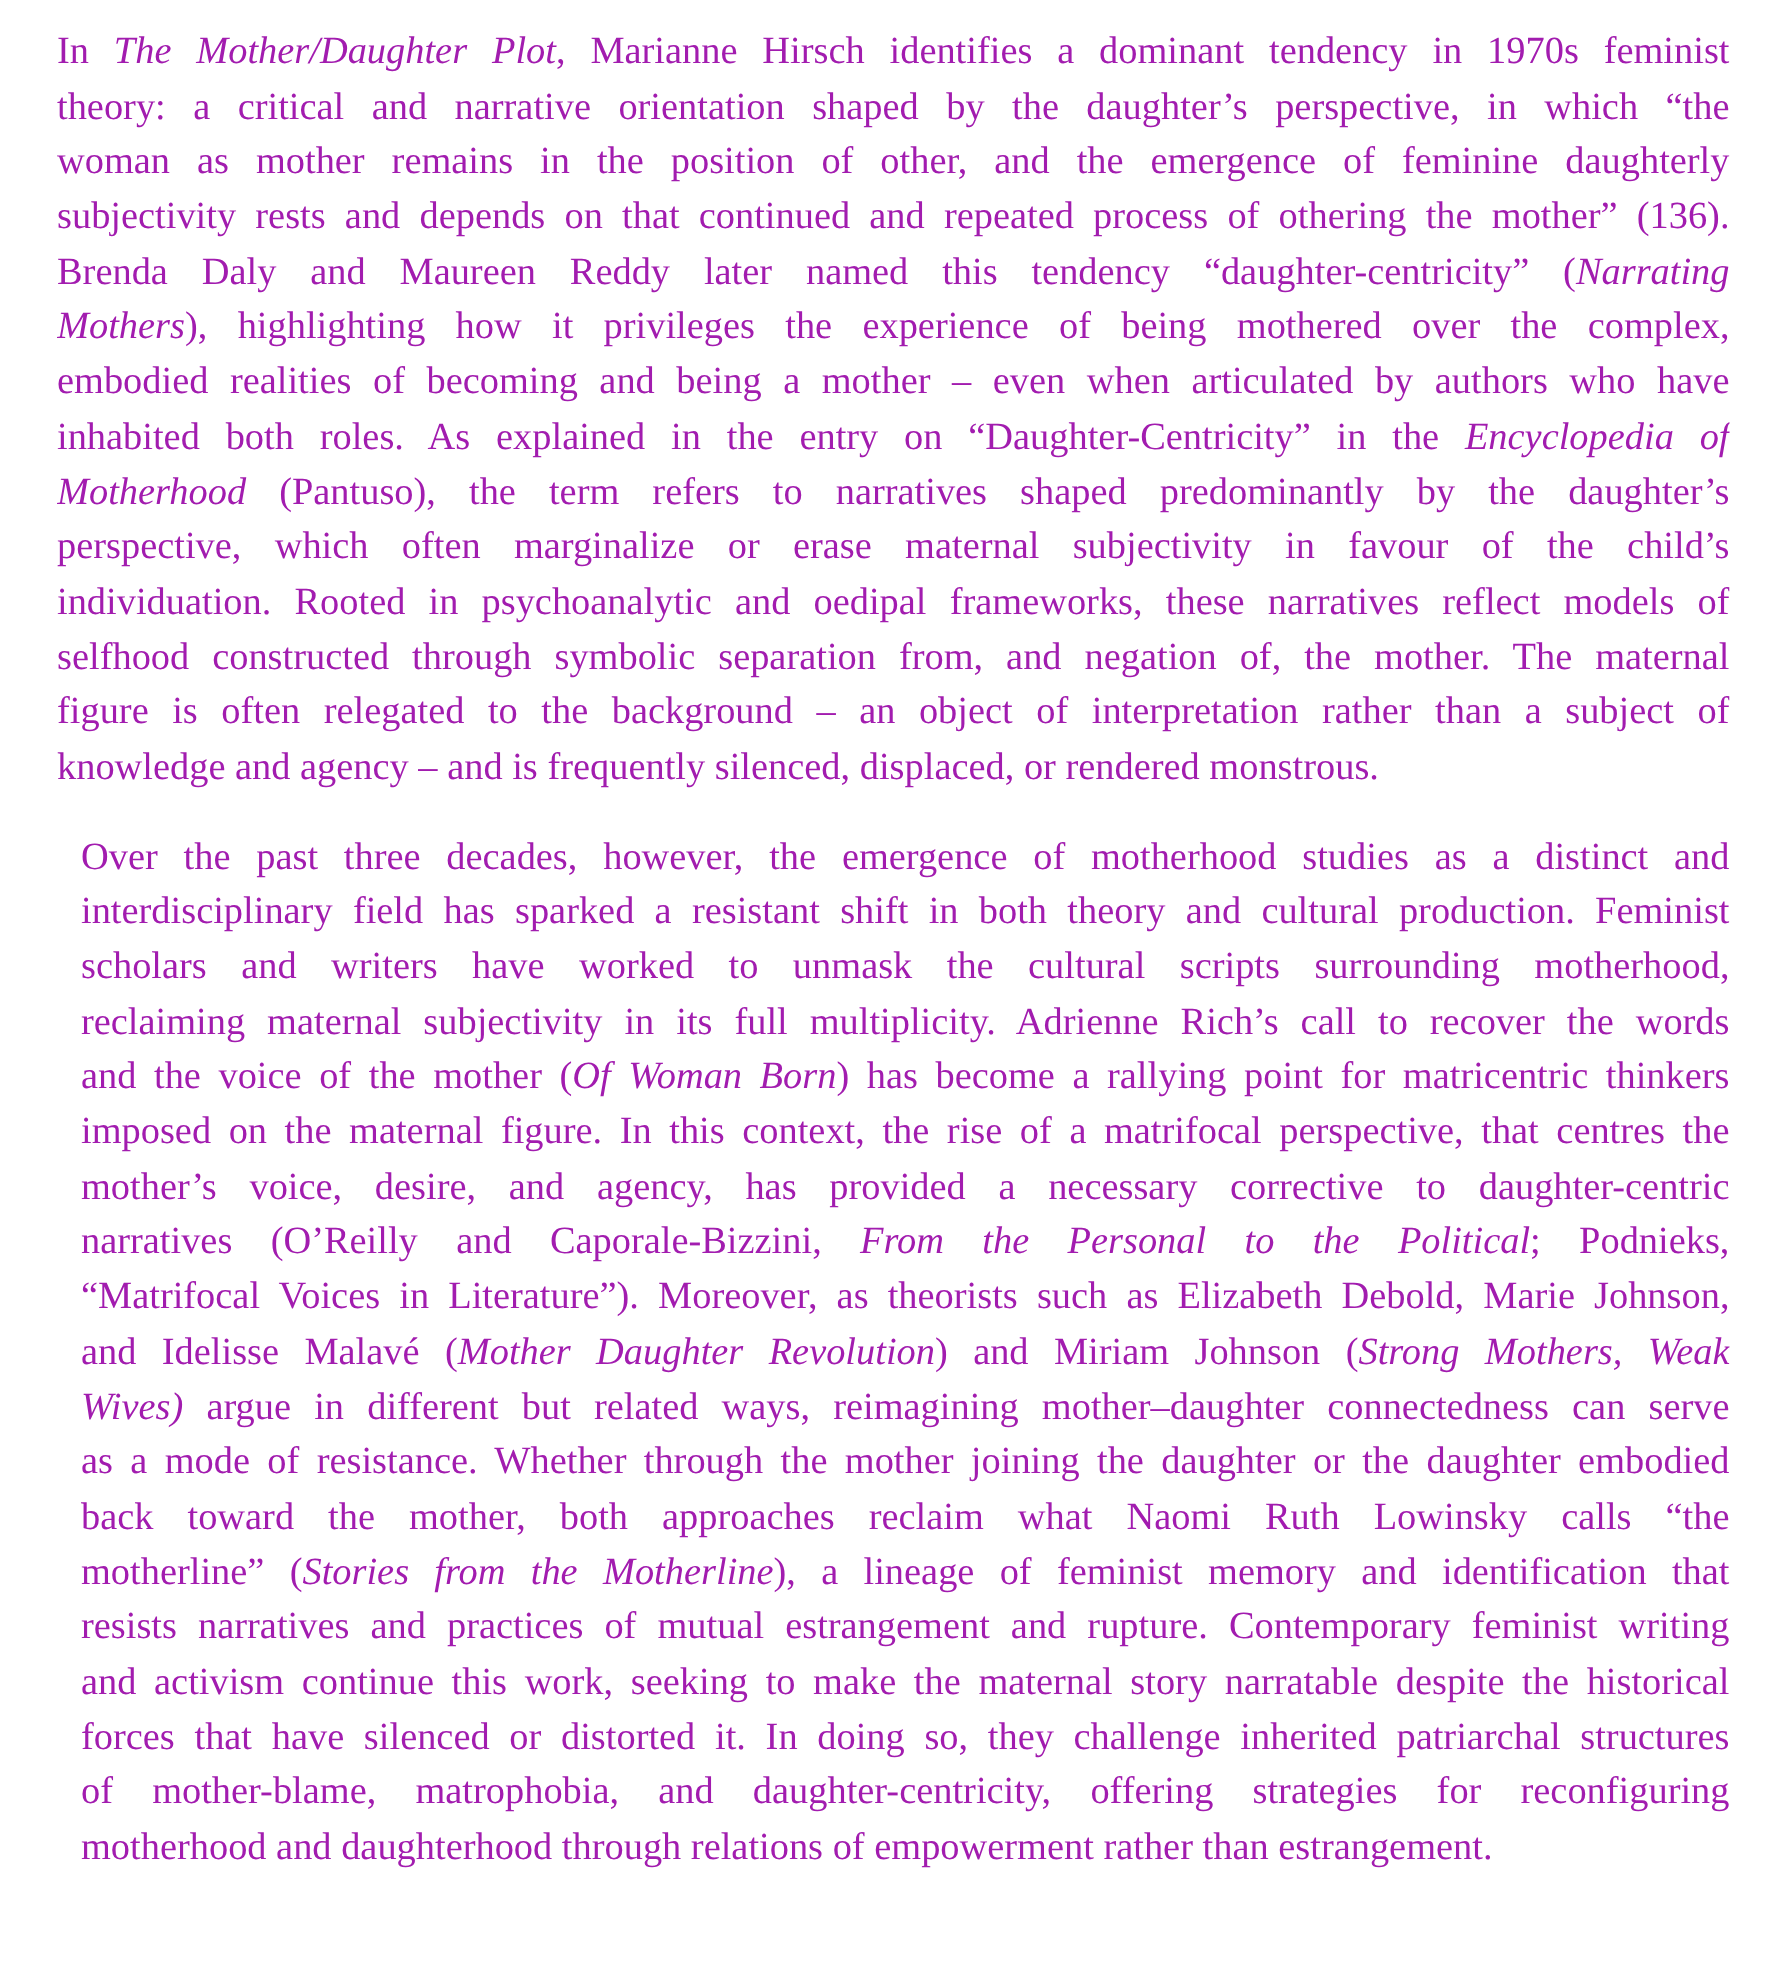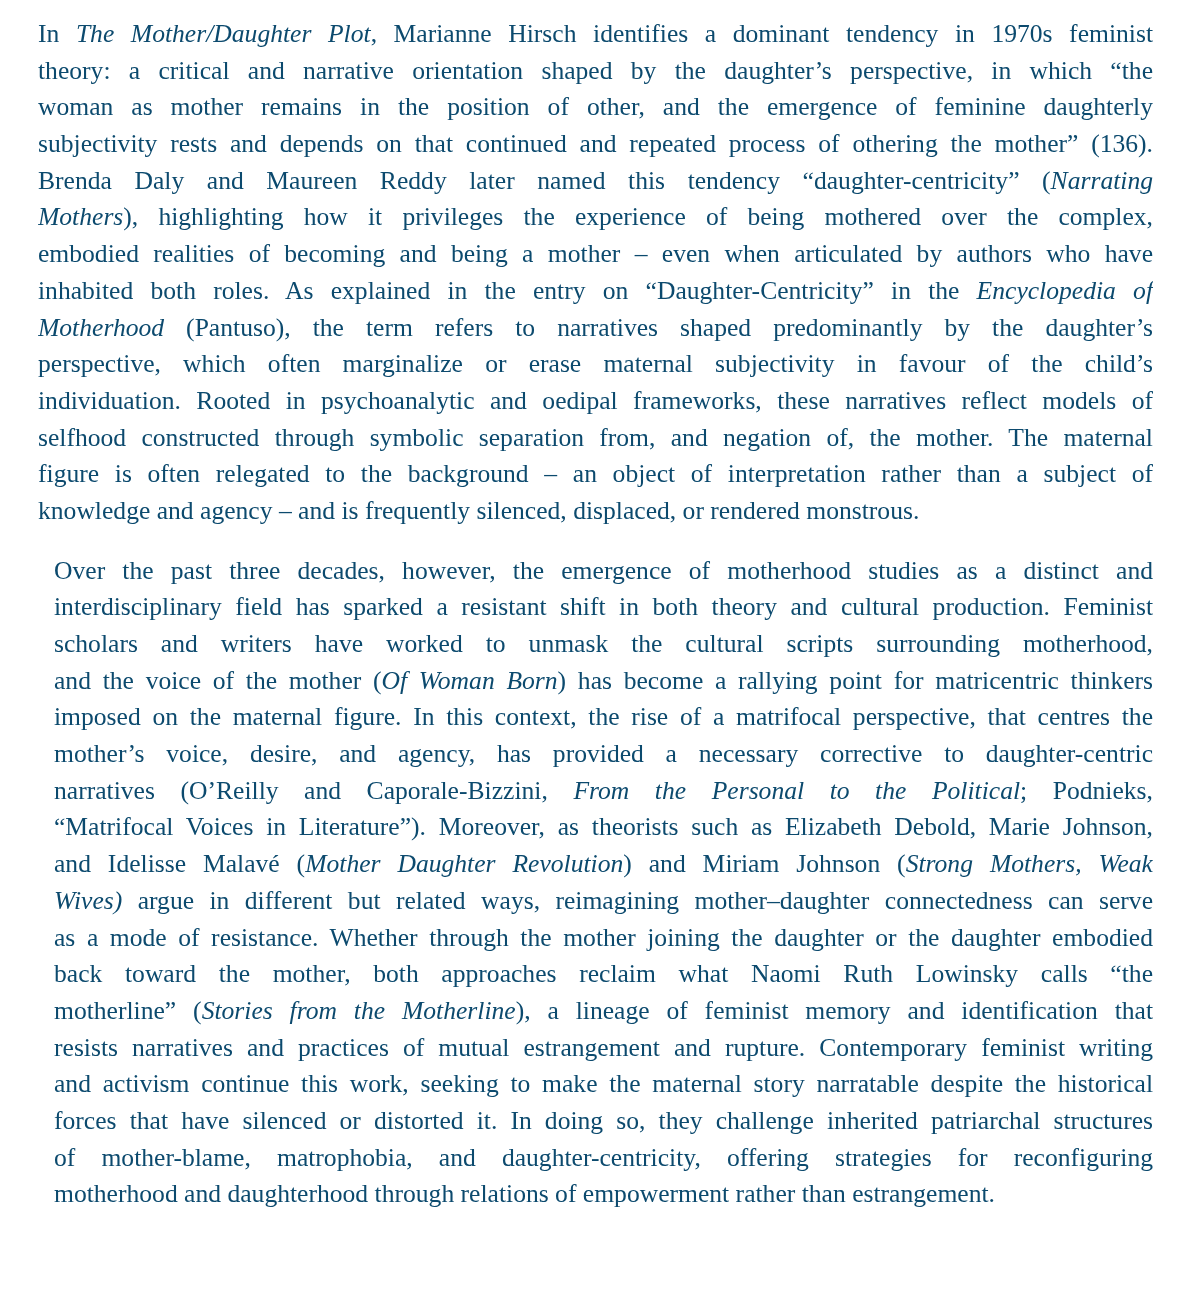--- a/index.html
+++ b/index.html
@@ -1,20 +1,20 @@
 <!DOCTYPE html>
 <html><head>
 <meta charset="utf-8">
 <style>
   html, body { margin: 0; padding: 0; background: #ffffff; }
   body { width: 1178px; height: 1310px; overflow: hidden; position: relative; }
   #doc {
     position: absolute; left: 38px; top: 16px; width: 1115px;
     font-family: "Liberation Serif", "DejaVu Serif", serif;
-    font-size: 25.6px; color: #0c4a6e;
+    font-size: 25.6px; color: #a21caf;
   }
   .para { margin: 0; }
   .para + .para { margin-top: 23px; margin-left: 16px; }
   .line {
     display: block; height: 36.7px; line-height: 36.7px;
     text-align: justify; text-align-last: justify; white-space: nowrap;
   }
   .line.last { text-align-last: left; }
   .seg-i { font-style: italic; }
 </style>
@@ -35,20 +35,21 @@
       <div class="line" style="white-space: normal; overflow: hidden;"><span class="seg">perspective, which often marginalize or erase maternal subjectivity in favour of the child’s</span></div>
       <div class="line" style="white-space: normal; overflow: hidden;"><span class="seg">individuation. Rooted in psychoanalytic and oedipal frameworks, these narratives reflect models of</span></div>
       <div class="line" style="white-space: normal; overflow: hidden;"><span class="seg">selfhood constructed through symbolic separation from, and negation of, the mother. The maternal</span></div>
       <div class="line" style="white-space: normal; overflow: hidden;"><span class="seg">figure is often relegated to the background – an object of interpretation rather than a subject of</span></div>
       <div class="line last" style="white-space: normal; overflow: hidden;"><span class="seg">knowledge and agency – and is frequently silenced, displaced, or rendered monstrous.</span></div>
     </div>
     <div class="para">
       <div class="line" style="white-space: normal; overflow: hidden;"><span class="seg">Over the past three decades, however, the emergence of motherhood studies as a distinct and</span></div>
       <div class="line" style="white-space: normal; overflow: hidden;"><span class="seg">interdisciplinary field has sparked a resistant shift in both theory and cultural production. Feminist</span></div>
       <div class="line" style="white-space: normal; overflow: hidden;"><span class="seg">scholars and writers have worked to unmask the cultural scripts surrounding motherhood,</span></div>
+      <div class="line" style="white-space: normal; overflow: hidden;"><span class="seg">reclaiming maternal subjectivity in its full multiplicity. Adrienne Rich’s call to recover the words</span></div>
       <div class="line" style="white-space: normal; overflow: hidden;"><span class="seg">and the voice of the mother (</span><span class="seg-i">Of Woman Born</span><span class="seg">) has become a rallying point for matricentric thinkers</span></div>
       <div class="line" style="white-space: normal; overflow: hidden;"><span class="seg">imposed on the maternal figure. In this context, the rise of a matrifocal perspective, that centres the</span></div>
       <div class="line" style="white-space: normal; overflow: hidden;"><span class="seg">mother’s voice, desire, and agency, has provided a necessary corrective to daughter-centric</span></div>
       <div class="line" style="white-space: normal; overflow: hidden;"><span class="seg">narratives (O’Reilly and Caporale-Bizzini, </span><span class="seg-i">From the Personal to the Political</span><span class="seg">; Podnieks,</span></div>
       <div class="line" style="white-space: normal; overflow: hidden;"><span class="seg">“Matrifocal Voices in Literature”). Moreover, as theorists such as Elizabeth Debold, Marie Johnson,</span></div>
       <div class="line" style="white-space: normal; overflow: hidden;"><span class="seg">and Idelisse Malavé (</span><span class="seg-i">Mother Daughter Revolution</span><span class="seg">) and Miriam Johnson (</span><span class="seg-i">Strong Mothers, Weak</span></div>
       <div class="line" style="white-space: normal; overflow: hidden;"><span class="seg-i">Wives)</span><span class="seg"> argue in different but related ways, reimagining mother–daughter connectedness can serve</span></div>
       <div class="line" style="white-space: normal; overflow: hidden;"><span class="seg">as a mode of resistance. Whether through the mother joining the daughter or the daughter embodied</span></div>
       <div class="line" style="white-space: normal; overflow: hidden;"><span class="seg">back toward the mother, both approaches reclaim what Naomi Ruth Lowinsky calls “the</span></div>
       <div class="line" style="white-space: normal; overflow: hidden;"><span class="seg">motherline” (</span><span class="seg-i">Stories from the Motherline</span><span class="seg">), a lineage of feminist memory and identification that</span></div>

